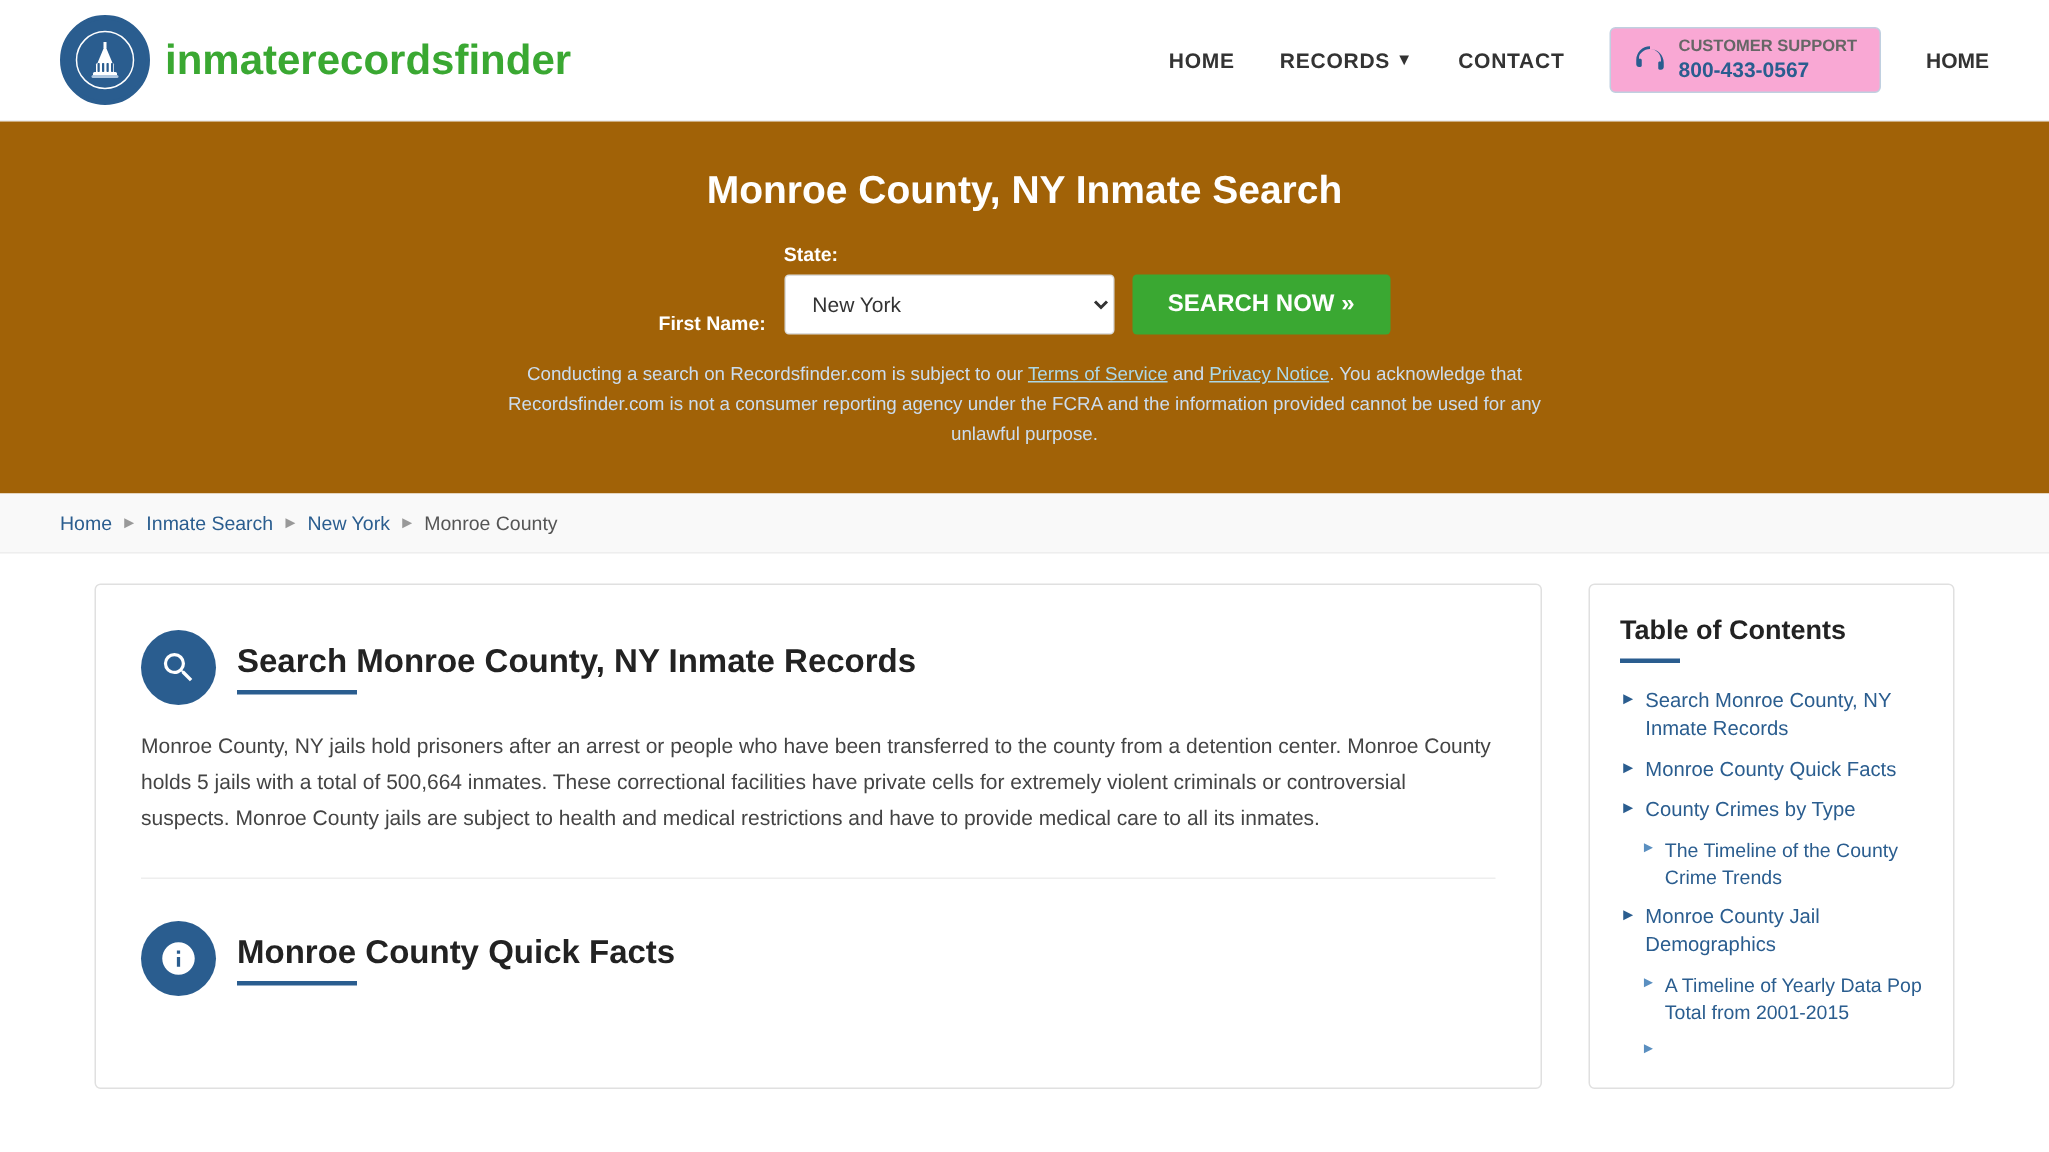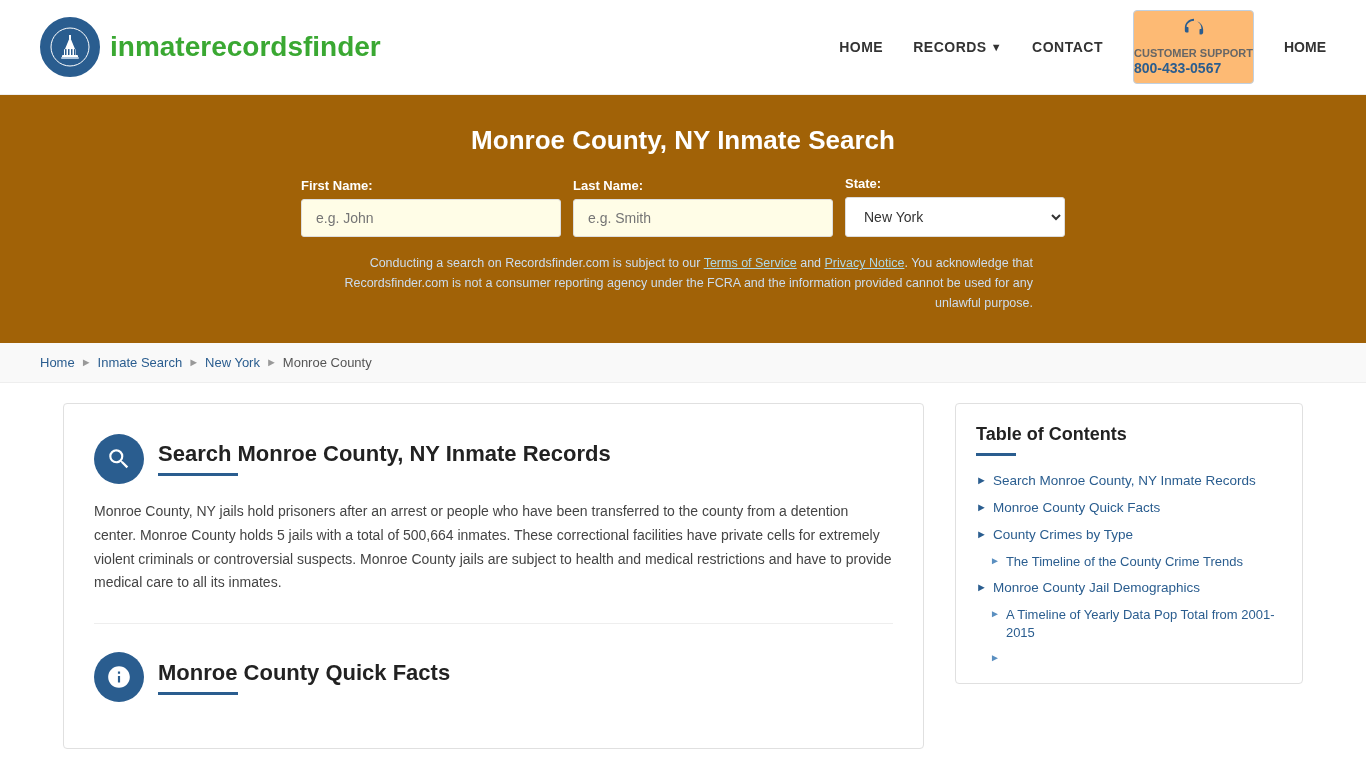--- a/index.html
+++ b/index.html
@@ -58,26 +58,25 @@
     }
     .nav-records {
       display: flex;
       align-items: center;
       gap: 4px;
     }
     .support-btn {
       display: flex;
       align-items: center;
       gap: 8px;
-      background: #fdba74;
+      background: #f9a8d4;
       border: 1px solid #c0d0e0;
       border-radius: 4px;
-      padding: 6px 0;
+      padding: 6px 15px;
       cursor: pointer;
-      flex-direction: column;
     }
     .support-icon {
       width: 22px;
       height: 22px;
       color: #2a5d8f;
     }
     .support-text {
       display: flex;
       flex-direction: column;
       line-height: 1.2;
@@ -159,21 +158,20 @@
       font-weight: bold;
       cursor: pointer;
       white-space: nowrap;
     }
     .disclaimer {
       color: #cde;
       font-size: 12.5px;
       line-height: 1.6;
       max-width: 700px;
       margin: 0 auto;
-      text-align: right;
     }
     .disclaimer a {
       color: #add8e6;
       text-decoration: underline;
     }
 
     
     .breadcrumb {
       padding: 12px 40px;
       background: #f9f9f9;
@@ -270,21 +268,21 @@
       border-radius: 50%;
       background: #2a5d8f;
       display: flex;
       align-items: center;
       justify-content: center;
       flex-shrink: 0;
     }
 
     
     .sidebar {
-      width: 348px;
+      width: 244px;
       flex-shrink: 0;
     }
     .toc-box {
       border: 1px solid #e0e0e0;
       border-radius: 4px;
       padding: 20px;
     }
     .toc-title {
       font-size: 18px;
       font-weight: bold;
@@ -376,30 +374,26 @@
     </div>
     <a class="login-btn" href="#">HOME</a>
   </nav>
 </header>
 
 <section class="search-banner">
   <h1>Monroe County, NY Inmate Search</h1>
   <div class="search-form">
     <div class="form-group">
       <label class="form-label">First Name:</label>
-      <input class="form-input" type="text" placeholder="e.g. John" style="">
-    </div>
-    <div class="form-group">
-      <label class="form-label">Last Name:</label>
-      <input class="form-input" type="text" placeholder="e.g. Smith" style="">
     </div>
     <div class="form-group">
       <label class="form-label">State:</label>
       <select class="form-select" id="state-select"><option value="Alabama">Alabama</option><option value="Alaska">Alaska</option><option value="Arizona">Arizona</option><option value="Arkansas">Arkansas</option><option value="California">California</option><option value="Colorado">Colorado</option><option value="Connecticut">Connecticut</option><option value="Delaware">Delaware</option><option value="Florida">Florida</option><option value="Georgia">Georgia</option><option value="Hawaii">Hawaii</option><option value="Idaho">Idaho</option><option value="Illinois">Illinois</option><option value="Indiana">Indiana</option><option value="Iowa">Iowa</option><option value="Kansas">Kansas</option><option value="Kentucky">Kentucky</option><option value="Louisiana">Louisiana</option><option value="Maine">Maine</option><option value="Maryland">Maryland</option><option value="Massachusetts">Massachusetts</option><option value="Michigan">Michigan</option><option value="Minnesota">Minnesota</option><option value="Mississippi">Mississippi</option><option value="Missouri">Missouri</option><option value="Montana">Montana</option><option value="Nebraska">Nebraska</option><option value="Nevada">Nevada</option><option value="New Hampshire">New Hampshire</option><option value="New Jersey">New Jersey</option><option value="New Mexico">New Mexico</option><option value="New York" selected="">New York</option><option value="North Carolina">North Carolina</option><option value="North Dakota">North Dakota</option><option value="Ohio">Ohio</option><option value="Oklahoma">Oklahoma</option><option value="Oregon">Oregon</option><option value="Pennsylvania">Pennsylvania</option><option value="Rhode Island">Rhode Island</option><option value="South Carolina">South Carolina</option><option value="South Dakota">South Dakota</option><option value="Tennessee">Tennessee</option><option value="Texas">Texas</option><option value="Utah">Utah</option><option value="Vermont">Vermont</option><option value="Virginia">Virginia</option><option value="Washington">Washington</option><option value="West Virginia">West Virginia</option><option value="Wisconsin">Wisconsin</option><option value="Wyoming">Wyoming</option></select>
     </div>
+    <button class="search-btn">SEARCH NOW »</button>
   </div>
   <p class="disclaimer">
     Conducting a search on Recordsfinder.com is subject to our <a href="#">Terms of Service</a> and <a href="#">Privacy Notice</a>. You acknowledge that Recordsfinder.com is not a consumer reporting agency under the FCRA and the information provided cannot be used for any unlawful purpose.
   </p>
 </section>
 
 <nav class="breadcrumb">
   <a href="#">Home</a>
   <span class="breadcrumb-sep">►</span>
   <a href="#">Inmate Search</a>

